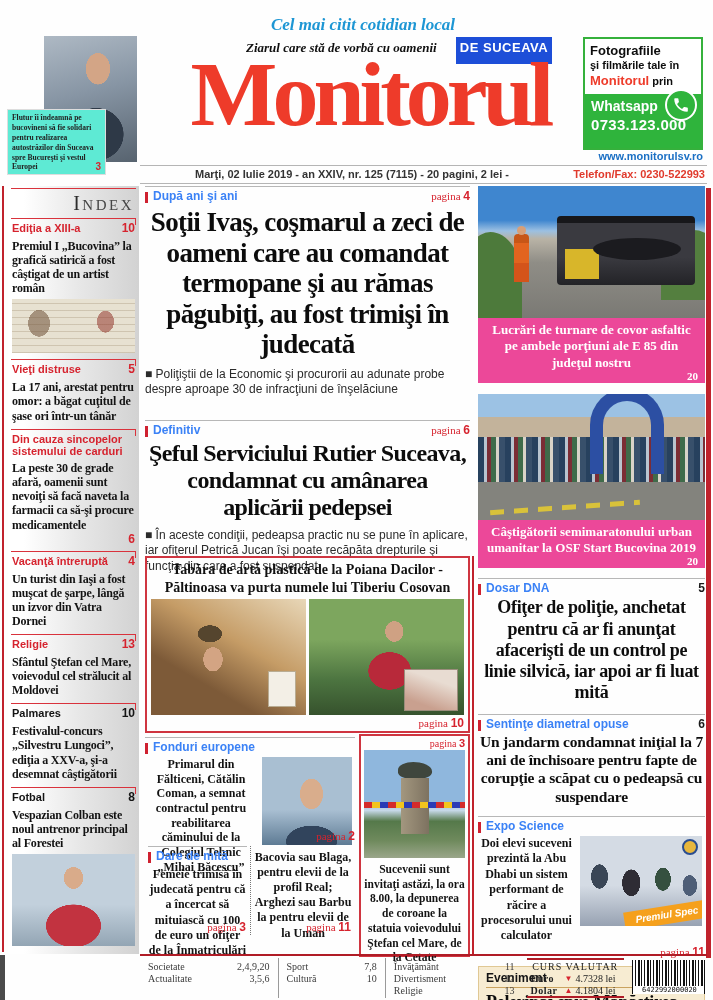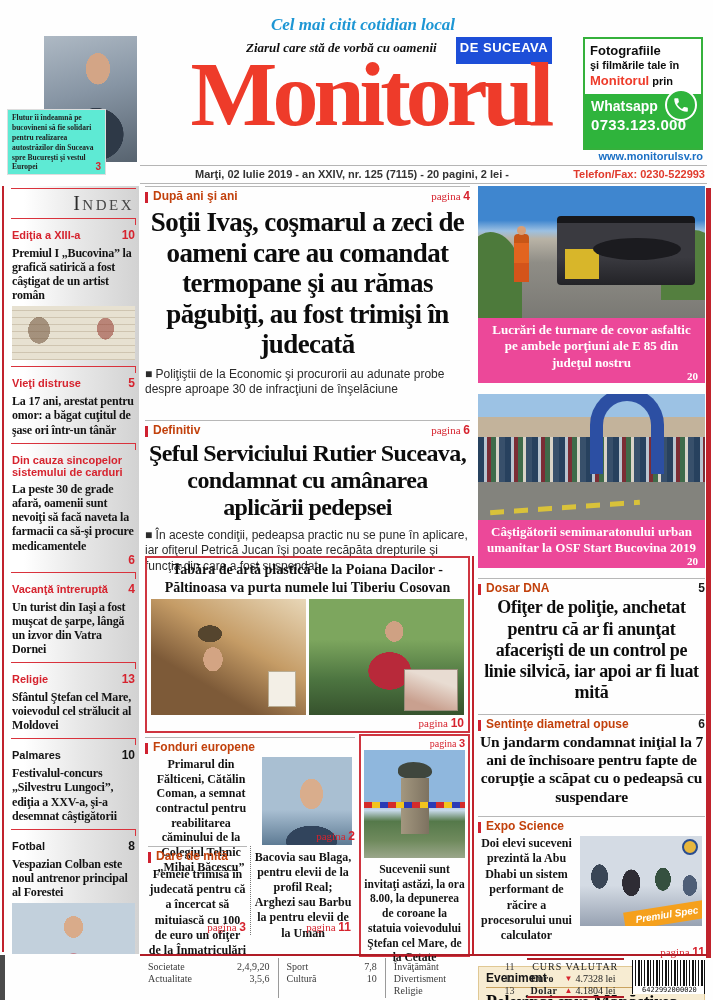--- a/index.html
+++ b/index.html
@@ -36,32 +36,32 @@
   .promo-bot{position:absolute;left:0;right:0;bottom:0;height:54px;background:#2fb43c;color:#fff;padding:4px 6px;box-sizing:border-box;}
   .promo-bot .pw{font:bold 14px/1.2 "Liberation Sans",sans-serif;}
   .promo-bot .pp{font:bold 15px/1.3 "Liberation Sans",sans-serif;letter-spacing:.3px;}
   .wa-icon{position:absolute;right:4px;top:50px;width:32px;height:32px;border-radius:50%;
            background:#2fb43c;border:2px solid #fff;box-sizing:border-box;display:flex;align-items:center;justify-content:center;}
   .wa-icon svg{width:18px;height:18px;fill:#fff;}
 
   
   .krow{display:flex;align-items:flex-end;border-top:1px solid #b7b7b7;padding-top:3px;margin-bottom:2px;}
   .kbar{width:3px;height:11px;background:#cf2130;margin-right:5px;flex:none;}
-  .ktext{font:bold 12px/1.1 "Liberation Sans",sans-serif;color:#c2410c;}
+  .ktext{font:bold 12px/1.1 "Liberation Sans",sans-serif;color:#3b82f6;}
   .kpage{margin-left:auto;font:11px/1.1 "Liberation Serif",serif;color:#d6232e;}
   .kpage b{font-family:"Liberation Sans",sans-serif;font-size:12px;}
   .kpage.dark{color:#1a1a1a;}
 
   
   .sidebar{left:8px;top:186px;width:131px;height:768px;box-sizing:border-box;padding:0 3px;overflow:hidden;
            background:linear-gradient(90deg,#ffffff 12%,#e7e7e7 55%,#d2d2d2 100%);}
   .sb-index{border-top:1px solid #d9323c;margin-top:2px;padding:4px 2px 5px;text-align:right;
             font:15px/1 "Liberation Serif",serif;letter-spacing:2.5px;color:#454545;}
   .sb-index::first-letter{font-size:20px;color:#2c2c2c;}
-  .sb-item{position:relative;border-top:1px solid #d9323c;padding:10px 1px 6px;}
+  .sb-item{position:relative;border-top:1px solid #d9323c;padding:3px 1px 6px;}
   .sb-item::after{content:"";position:absolute;right:0;top:-1px;width:1px;height:7px;background:#d9323c;}
   .sb-head{display:flex;font:bold 11px/1.15 "Liberation Sans",sans-serif;color:#d6232e;}
   .sb-head.dark{color:#141414;}
   .sb-head .sb-page{margin-left:auto;font-size:12px;}
   .sb-body{font:bold 12px/1.18 "Liberation Serif",serif;color:#131313;margin-top:3px;letter-spacing:-.2px;}
   .sb-bodypage{text-align:right;font:bold 12px/1 "Liberation Sans",sans-serif;color:#d6232e;margin-top:1px;}
   .ph-art{margin-top:4px;height:54px;background:
       radial-gradient(ellipse 18px 22px at 22% 45%,rgba(110,80,55,.55) 0 60%,rgba(0,0,0,0) 61%),
       radial-gradient(ellipse 14px 18px at 76% 42%,rgba(140,40,30,.5) 0 60%,rgba(0,0,0,0) 61%),
       repeating-linear-gradient(0deg,rgba(120,95,60,.22) 0 1px,rgba(0,0,0,0) 1px 7px),

